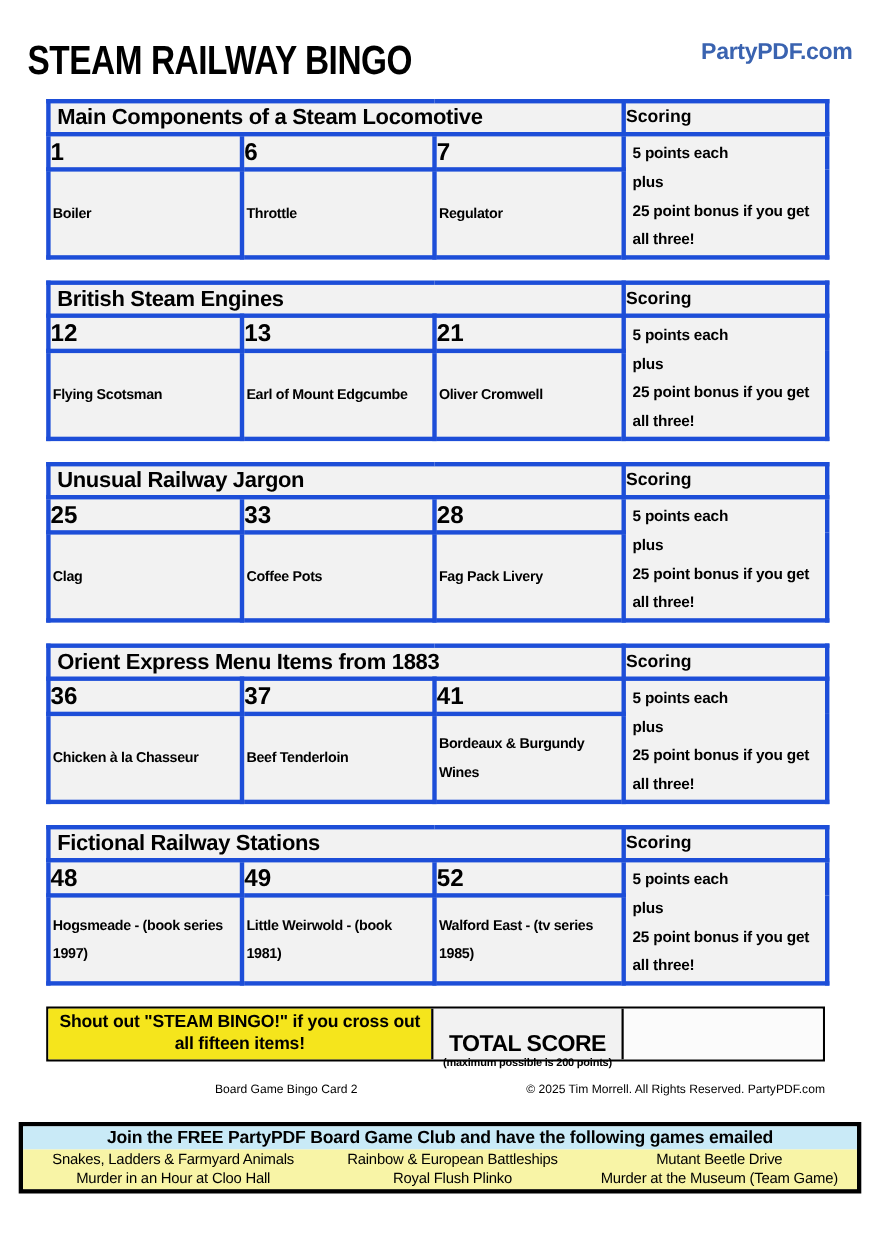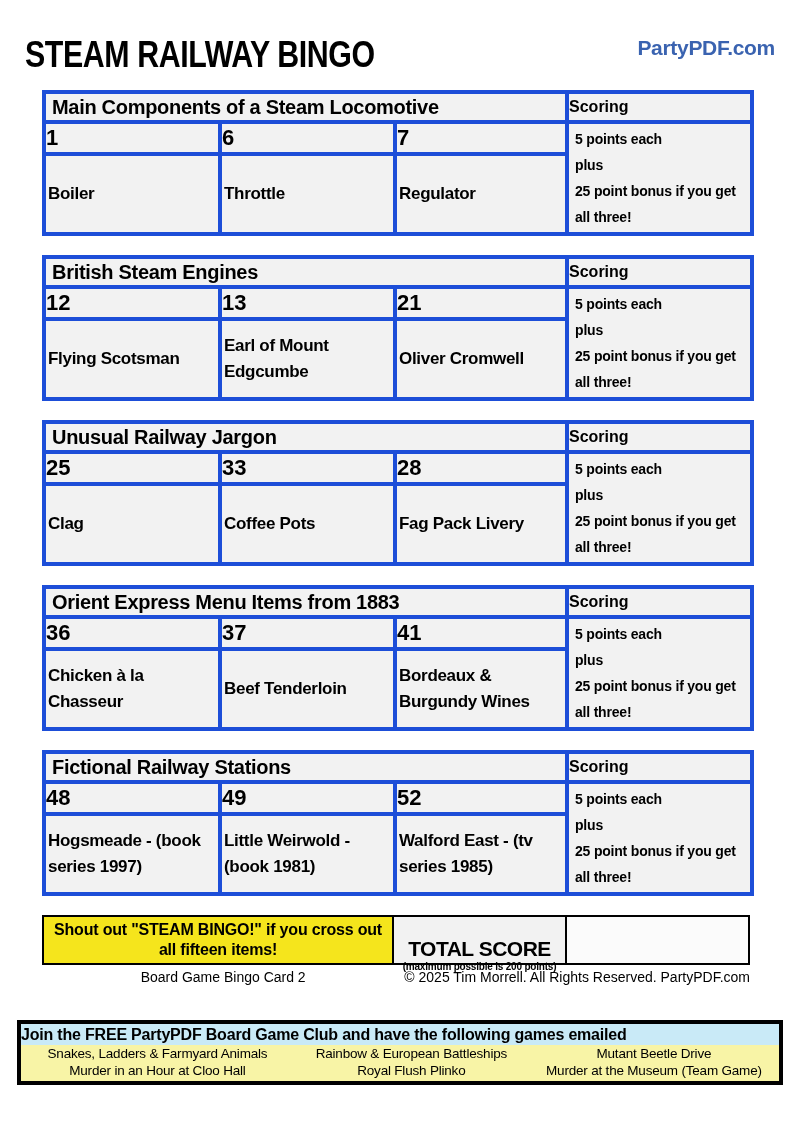--- a/index.html
+++ b/index.html
@@ -26,50 +26,50 @@
     width: 708px; border-collapse: collapse; table-layout: fixed;
     background: #F2F2F2; margin-bottom: 19px;
   }
   table.bingo td { border: 4px solid #1d4ed8; text-align: left; vertical-align: middle; }
   td.section-title {
     text-align: left; font-size: 20px; font-weight: 700; height: 30px;
     padding-left: 6px; letter-spacing: -0.3px;
   }
   td.scoring-head { font-size: 16px; font-weight: 700; height: 30px; }
   td.num { font-size: 22px; font-weight: 700; height: 32px; }
-  td.item { font-size: 17px; font-weight: 700; height: 80px; line-height: 26px; padding: 0 2px; letter-spacing: -0.3px; }
+  td.item { font-size: 13px; font-weight: 700; height: 80px; line-height: 26px; padding: 0 2px; letter-spacing: -0.3px; }
   td.scoring-note { font-size: 14px; font-weight: 700; line-height: 26px; padding: 0 6px; letter-spacing: -0.2px; }
 
   
   .score-strip {
     display: flex; width: 708px; height: 50px; border: 2px solid #000; background: #fff;
   }
   .shout-box {
     width: 348px; background: #F5E51C; display: flex; align-items: center; justify-content: center;
     text-align: center; font-size: 16px; font-weight: 700; line-height: 20px; padding: 0 6px;
     letter-spacing: -0.2px;
   }
   .total-box {
     width: 173px; border-left: 2px solid #000; background: #F2F2F2; text-align: center; padding-top: 20px;
   }
   .total-label { font-size: 21px; font-weight: 700; line-height: 24px; letter-spacing: -0.5px; }
   .total-note { font-size: 10px; font-weight: 700; line-height: 12px; letter-spacing: -0.2px; }
   .entry-box { flex: 1; border-left: 2px solid #000; background: #FBFBFB; }
 
   
-  .footer-row { display: flex; width: 708px; margin-top: 4px; font-size: 14px; }
+  .footer-row { display: flex; width: 708px; margin-top: 20px; font-size: 11px; }
   .footer-card { width: 523px; text-align: center; }
   .footer-copy { flex: 1; text-align: right; white-space: nowrap; }
 
   
   .banner {
     position: absolute; left: 17px; top: 1020px; width: 766px;
     border: 4px solid #000;
   }
-  .banner-blue { background: #C9EAF7; text-align: left; padding: 2px 0 1px; }
+  .banner-blue { background: #C9EAF7; text-align: center; padding: 2px 0 1px; }
   .banner-line { font-size: 16px; font-weight: 700; line-height: 18px; letter-spacing: -0.2px; }
   .banner-yellow {
     background: #F8F4A6; display: grid; grid-template-columns: 36% 31% 33%;
     padding: 0 0 2px;
   }
   .game-name { font-size: 13.5px; line-height: 17px; text-align: center; white-space: nowrap; letter-spacing: -0.2px; }
 </style>
 </head>
 <body>
 

